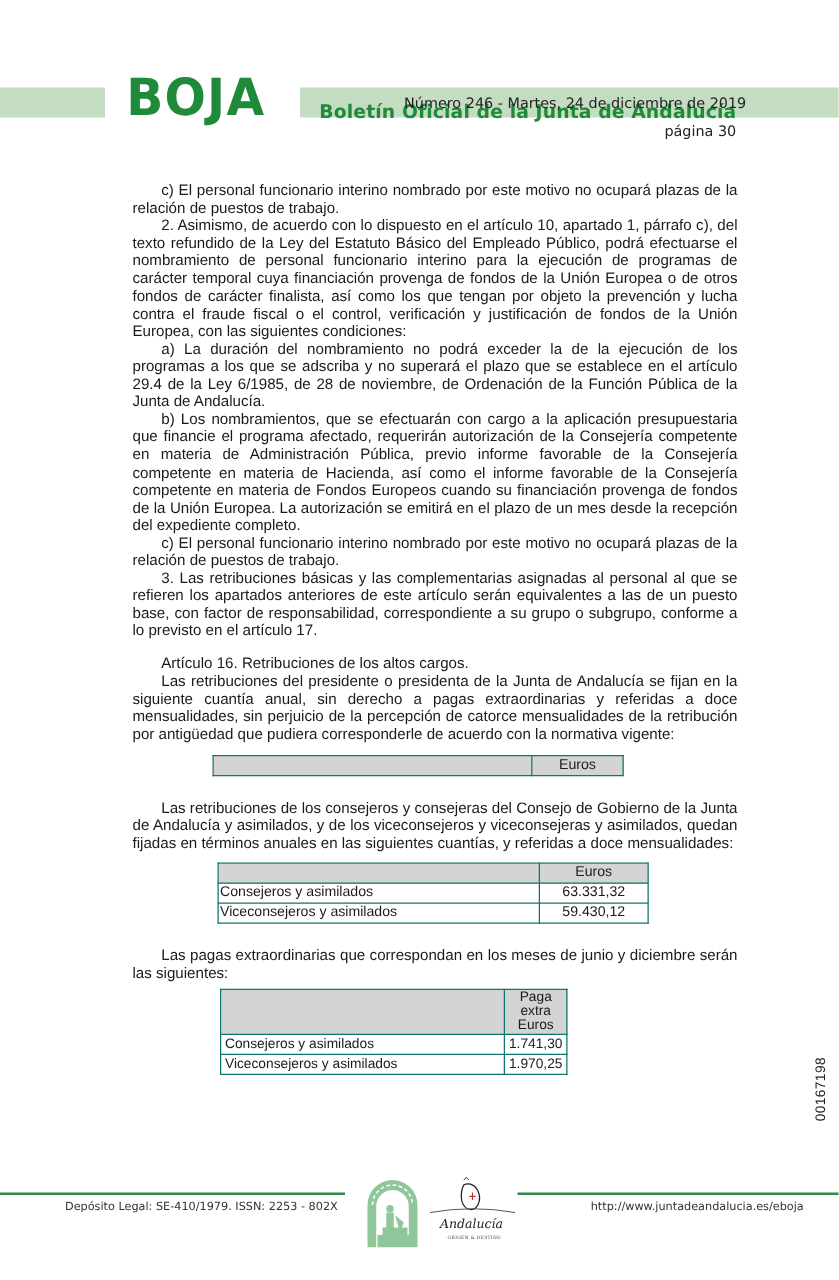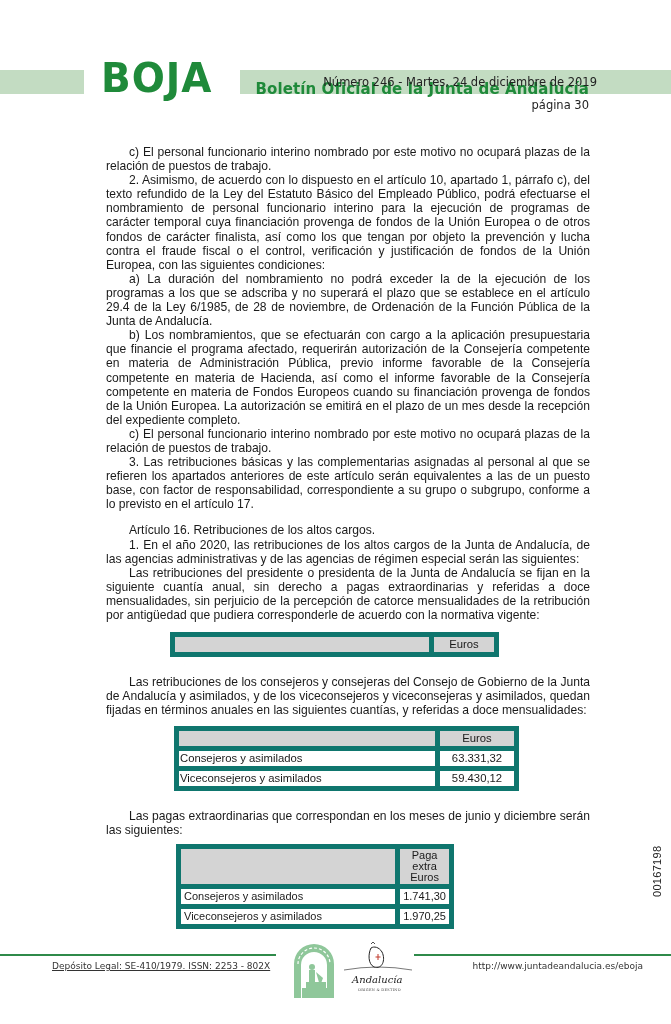--- a/index.html
+++ b/index.html
@@ -14,31 +14,31 @@
     .hdr-title { position: absolute; right: 82px; top: 51px; font-family: "DejaVu Sans", sans-serif; font-size: 15px; color: #1f8a3a; font-weight: 600; letter-spacing: 0.1px; margin-top: 29px; }
     .hdr-number { position: absolute; right: 74px; top: 75px; font-family: "DejaVu Sans", sans-serif; font-size: 11.5px; color: #222; }
     .hdr-page { position: absolute; right: 82px; top: 98px; font-family: "DejaVu Sans", sans-serif; font-size: 11.5px; color: #222; }
 
     
     .content { position: absolute; left: 106px; top: 145px; width: 484px; font-size: 12.1px; line-height: 14.1px; }
     .content p { margin: 0; text-align: justify; text-indent: 23px; }
     .gap-lg { height: 12px; }
 
     table.doc { border-collapse: collapse; font-size: 11.3px; margin-top: 10px; }
-    table.doc td { border: 5px solid #0f766e; padding: 1px 3px; height: 13px; line-height: 13px; }
+    table.doc td { border: 1px solid #0f766e; padding: 1px 3px; height: 13px; line-height: 13px; }
     table.doc tr.head td { background: #d4d4d4; }
     table.doc td.num { text-align: center; }
 
     
     .side-code { position: absolute; left: 651px; top: 897px; transform: rotate(-90deg); transform-origin: left top; font-size: 11px; color: #222; letter-spacing: 0.3px; }
 
     
     .ftr-line-left { position: absolute; left: 0; top: 954px; width: 276px; height: 2px; background: #2f8a4a; }
     .ftr-line-right { position: absolute; left: 414px; top: 954px; width: 257px; height: 2px; background: #2f8a4a; }
-    .ftr-legal { position: absolute; left: 52px; top: 961px; font-family: "DejaVu Sans", sans-serif; font-size: 9px; color: #333; text-decoration: underline; }
+    .ftr-legal { position: absolute; left: 52px; top: 961px; font-family: "DejaVu Sans", sans-serif; font-size: 9px; color: #333; }
     .ftr-url { position: absolute; right: 28px; top: 961px; font-family: "DejaVu Sans", sans-serif; font-size: 9px; color: #333; }
     .emblem { position: absolute; left: 290px; top: 942px; width: 48px; height: 56px; }
     .andalucia-logo { position: absolute; left: 338px; top: 940px; width: 80px; height: 62px; }
     .andalucia-script { position: absolute; left: 352px; top: 974px; font-family: "DejaVu Serif", serif; font-style: italic; font-size: 10px; color: #222; }
     .andalucia-tag { position: absolute; left: 358px; top: 988px; font-family: "DejaVu Serif", serif; font-size: 3.5px; color: #444; letter-spacing: 0.3px; }
   </style>
 </head>
 <body>
 
 <div class="hdr-band-left"></div>
@@ -50,21 +50,20 @@
 
 <div class="content">
   <p>c) El personal funcionario interino nombrado por este motivo no ocupará plazas de la relación de puestos de trabajo.</p>
   <p>2. Asimismo, de acuerdo con lo dispuesto en el artículo 10, apartado 1, párrafo c), del texto refundido de la Ley del Estatuto Básico del Empleado Público, podrá efectuarse el nombramiento de personal funcionario interino para la ejecución de programas de carácter temporal cuya financiación provenga de fondos de la Unión Europea o de otros fondos de carácter finalista, así como los que tengan por objeto la prevención y lucha contra el fraude fiscal o el control, verificación y justificación de fondos de la Unión Europea, con las siguientes condiciones:</p>
   <p>a) La duración del nombramiento no podrá exceder la de la ejecución de los programas a los que se adscriba y no superará el plazo que se establece en el artículo 29.4 de la Ley 6/1985, de 28 de noviembre, de Ordenación de la Función Pública de la Junta de Andalucía.</p>
   <p>b) Los nombramientos, que se efectuarán con cargo a la aplicación presupuestaria que financie el programa afectado, requerirán autorización de la Consejería competente en materia de Administración Pública, previo informe favorable de la Consejería competente en materia de Hacienda, así como el informe favorable de la Consejería competente en materia de Fondos Europeos cuando su financiación provenga de fondos de la Unión Europea. La autorización se emitirá en el plazo de un mes desde la recepción del expediente completo.</p>
   <p>c) El personal funcionario interino nombrado por este motivo no ocupará plazas de la relación de puestos de trabajo.</p>
   <p>3. Las retribuciones básicas y las complementarias asignadas al personal al que se refieren los apartados anteriores de este artículo serán equivalentes a las de un puesto base, con factor de responsabilidad, correspondiente a su grupo o subgrupo, conforme a lo previsto en el artículo 17.</p>
   <div class="gap-lg"></div>
   <p>Artículo 16. Retribuciones de los altos cargos.</p>
-  <p>1. En el año 2020, las retribuciones de los altos cargos de la Junta de Andalucía, de las agencias administrativas y de las agencias de régimen especial serán las siguientes:</p>
   <p>Las retribuciones del presidente o presidenta de la Junta de Andalucía se fijan en la siguiente cuantía anual, sin derecho a pagas extraordinarias y referidas a doce mensualidades, sin perjuicio de la percepción de catorce mensualidades de la retribución por antigüedad que pudiera corresponderle de acuerdo con la normativa vigente:</p>
 
   <table class="doc" style="margin-left:64px; width:329px;">
     <tbody>
         <tr class="head">
       <td style="width:248px;"></td>
       <td class="num">Euros</td>
     </tr>
   </tbody>
     </table>

